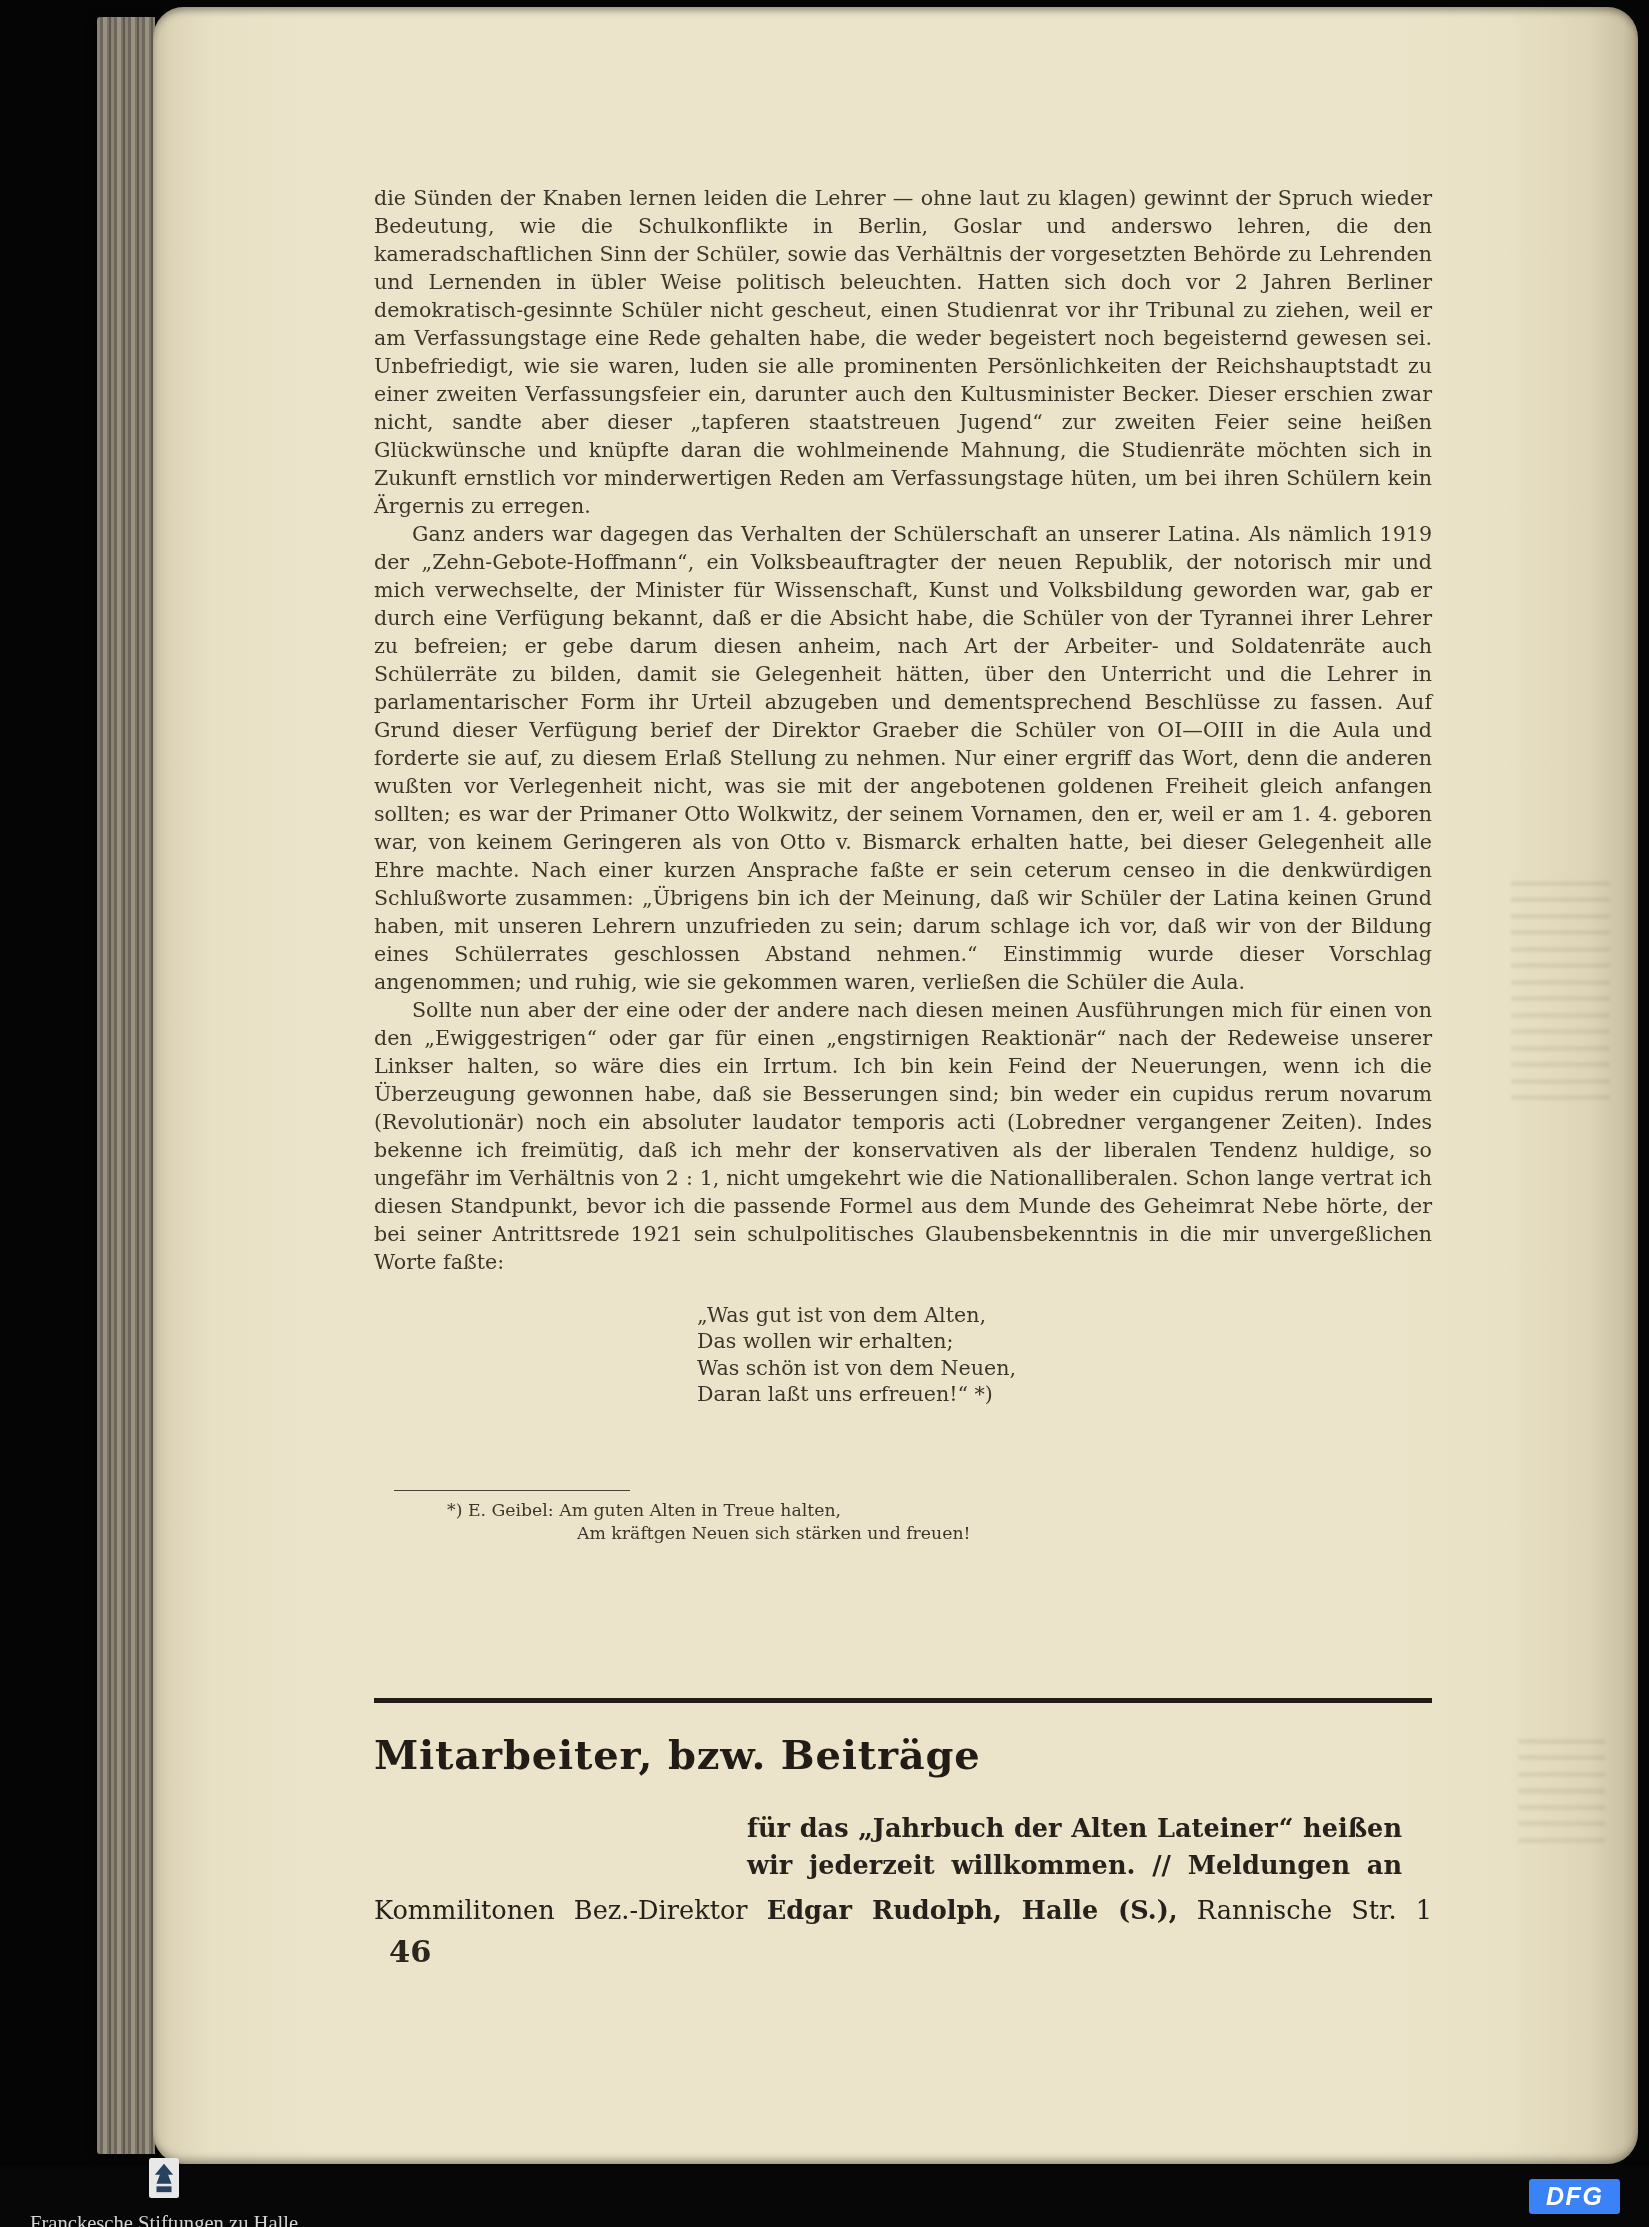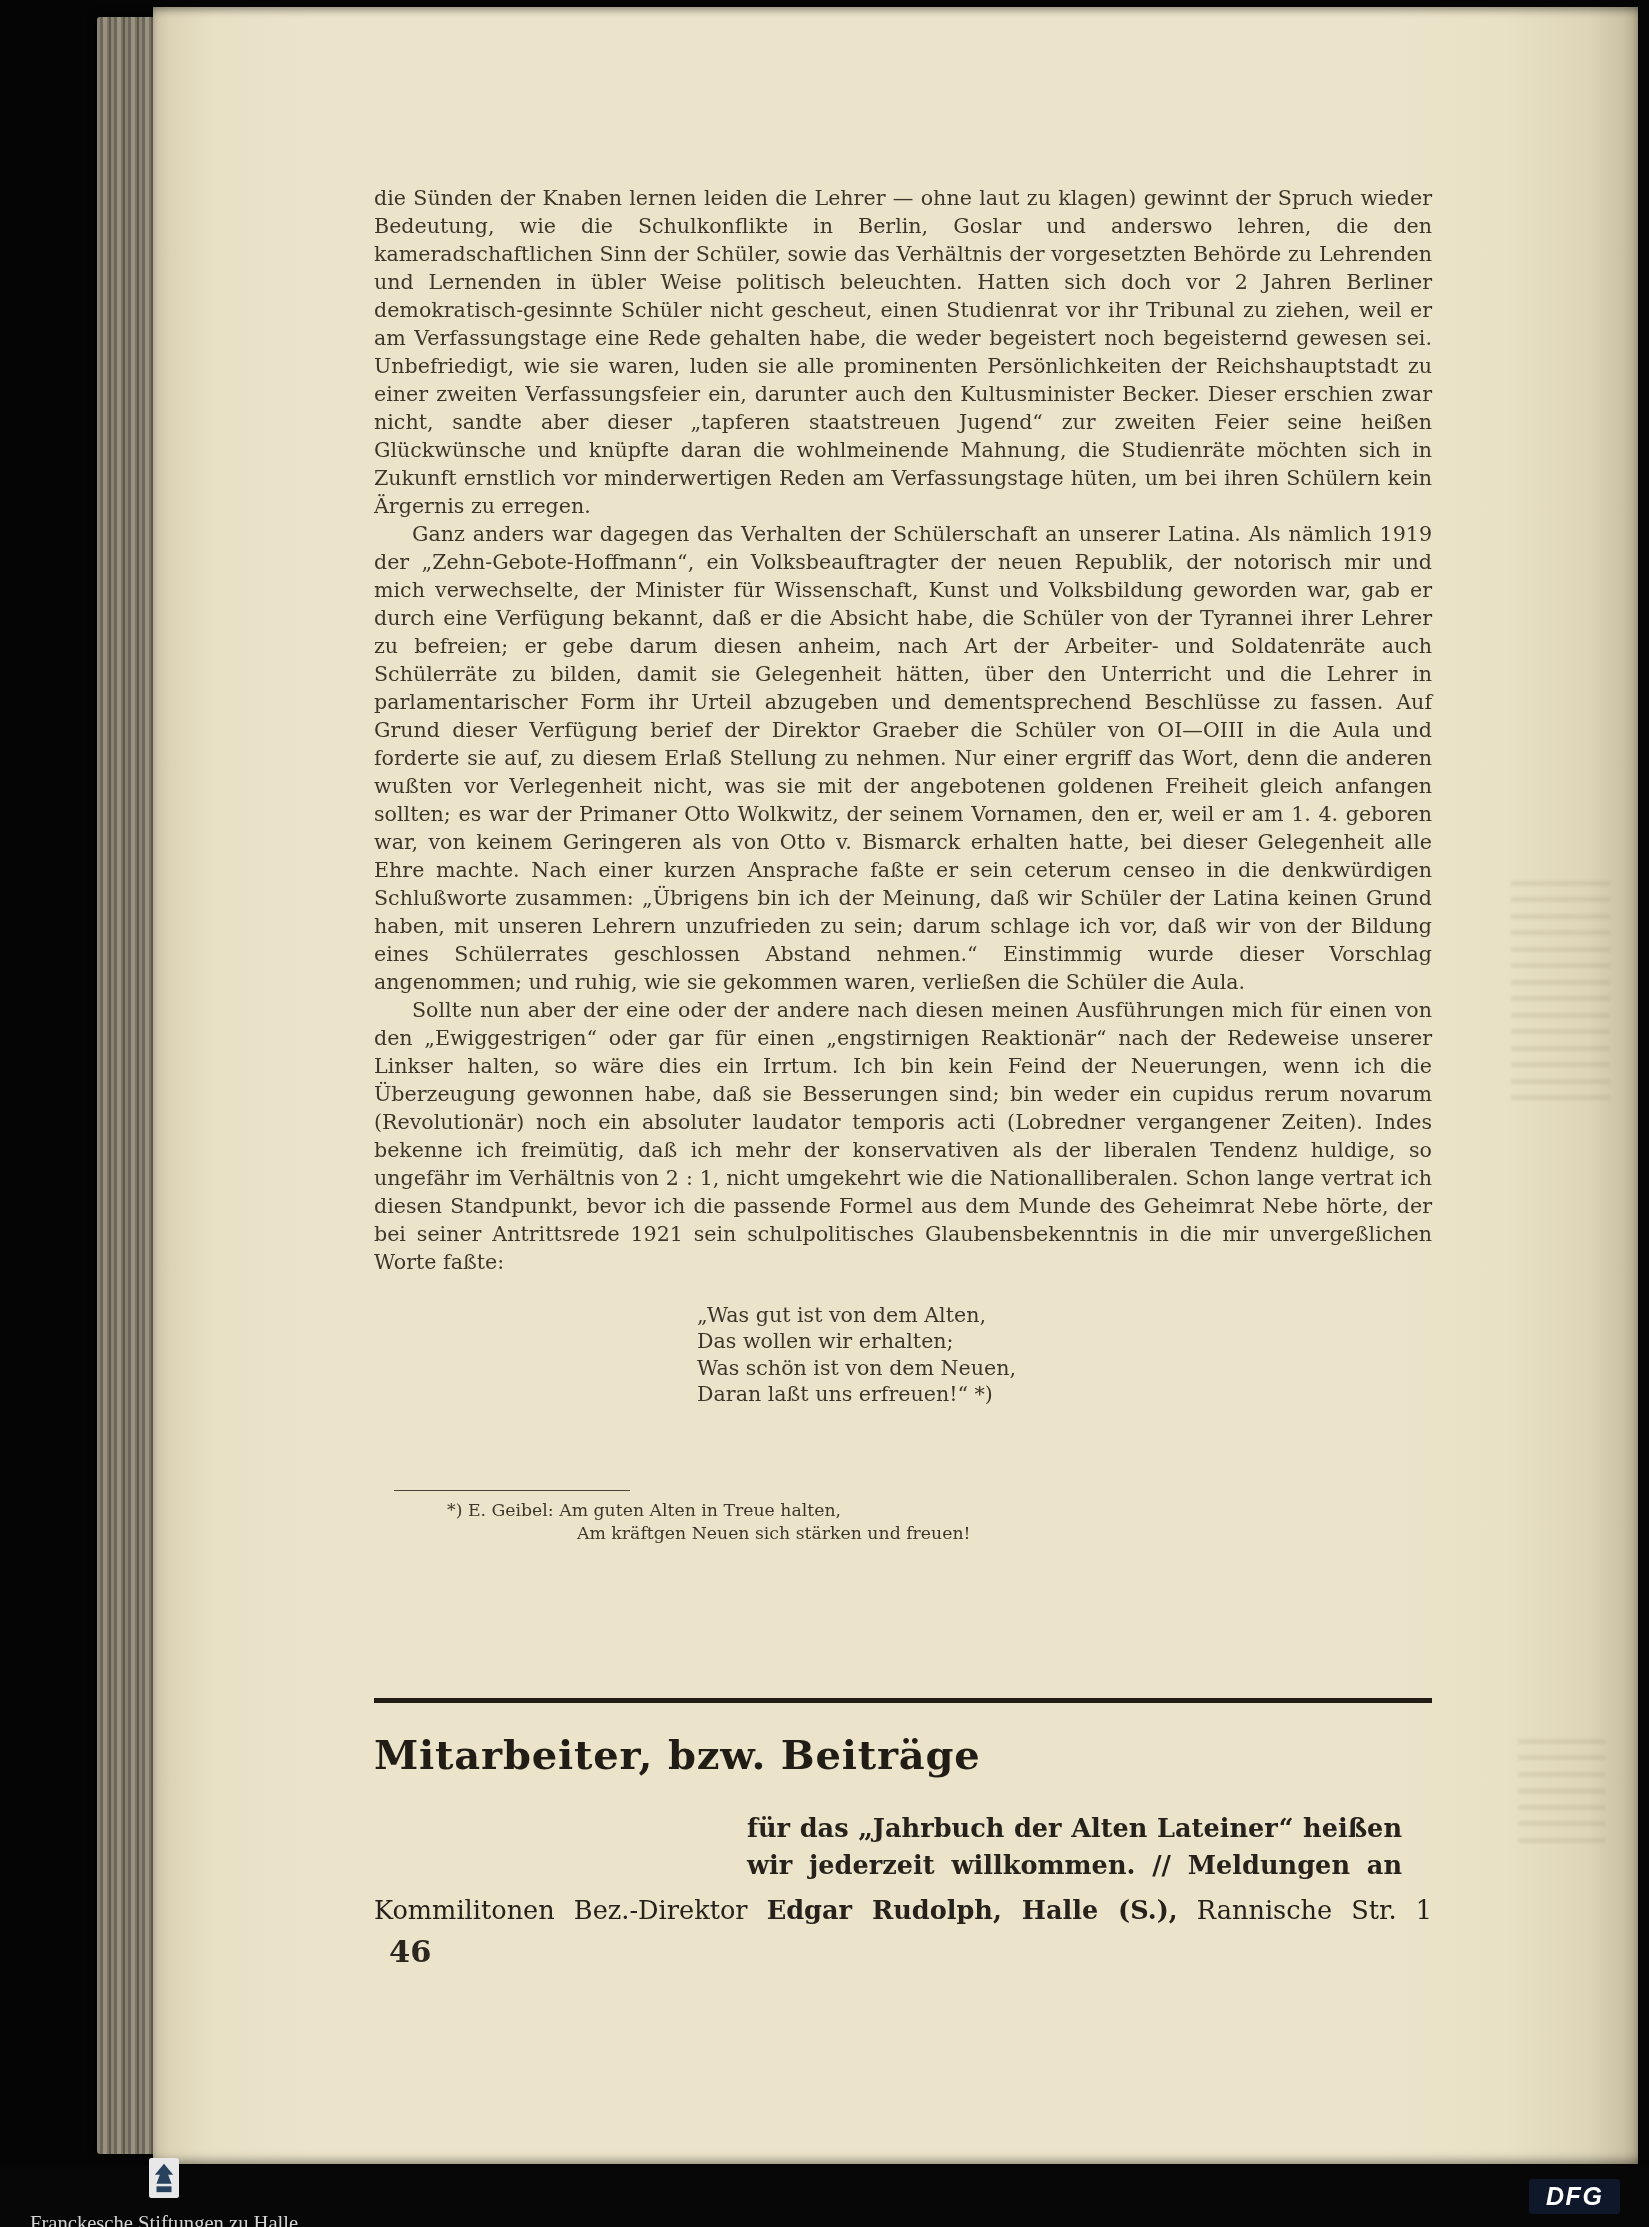--- a/index.html
+++ b/index.html
@@ -20,20 +20,21 @@
     box-shadow:0 0 10px rgba(0,0,0,.8);
   }
 
   
   .page {
     position:absolute; left:153px; top:6.6px; width:1485px; height:2157px;
     background:linear-gradient(90deg,
       #c9c0a5 0px, #dcd3b7 16.5px, #e8e0c5 58px, #ece4ca 157px,
       #ece4ca 1237px, #e9e1c5 1353px, #ded5b8 1435px, #cbc1a4 1470px, #b3a98d 1485px);
     box-shadow:inset 0 6.6px 8.2px -4.1px rgba(0,0,0,.45), inset 0 -8.2px 10px -5px rgba(0,0,0,.4);
+    border-radius:31px;
   }
 
   
   .ghost {
     position:absolute; opacity:.09; filter:blur(1.6px);
     background:repeating-linear-gradient(180deg, #564c33 0 5px, transparent 5px 16.5px);
   }
   .g1 { right:28px; top:874px; width:99px; height:223px; }
   .g2 { right:33px; top:1732px; width:87px; height:107px; }
 
@@ -79,21 +80,21 @@
   
   .footer-bar {
     position:absolute; left:0; top:2166px; width:1650px; height:61px;
     background:#070707; display:flex; align-items:center;
     justify-content:space-between; padding:0 30px;
   }
   .footer-left { display:flex; align-items:center; gap:13.2px;flex-direction:column; }
   .archive-icon { width:30px; height:40px; display:block; }
   .archive-name { color:#d6d6d6; font-size:20.6px; font-family:"Liberation Serif",serif; }
   .dfg-badge {
-    background:#0f172a; color:#ffffff; font-weight:bold; font-style:italic;
+    background:#3b82f6; color:#ffffff; font-weight:bold; font-style:italic;
     font-size:25px; padding:3.3px 16.5px; border-radius:3.3px; letter-spacing:1.6px;
     font-family:"Liberation Sans",sans-serif;
   }
 </style>
 </head>
 <body>
 
 <div class="page-stack"></div>
 
 <div class="page">

